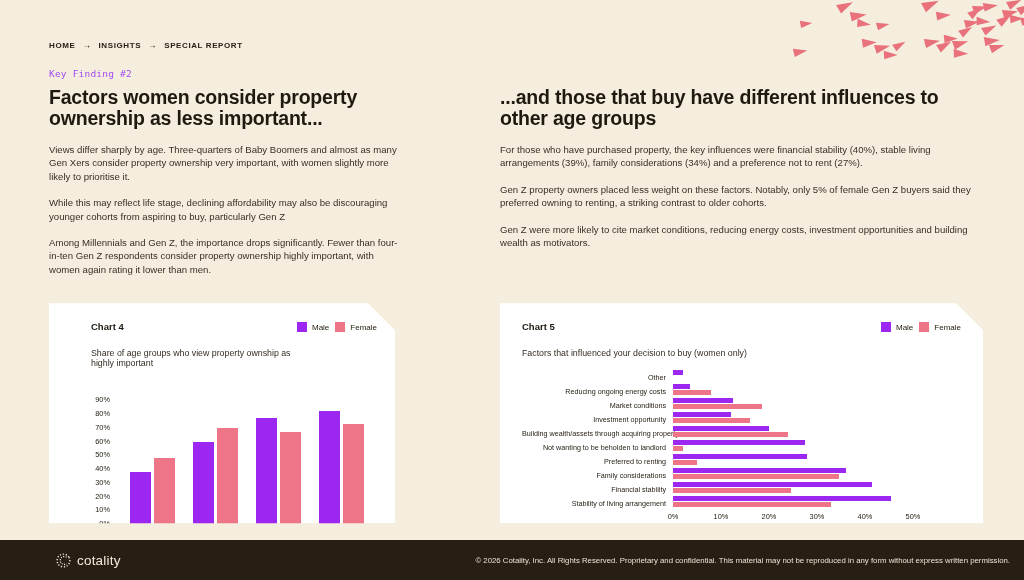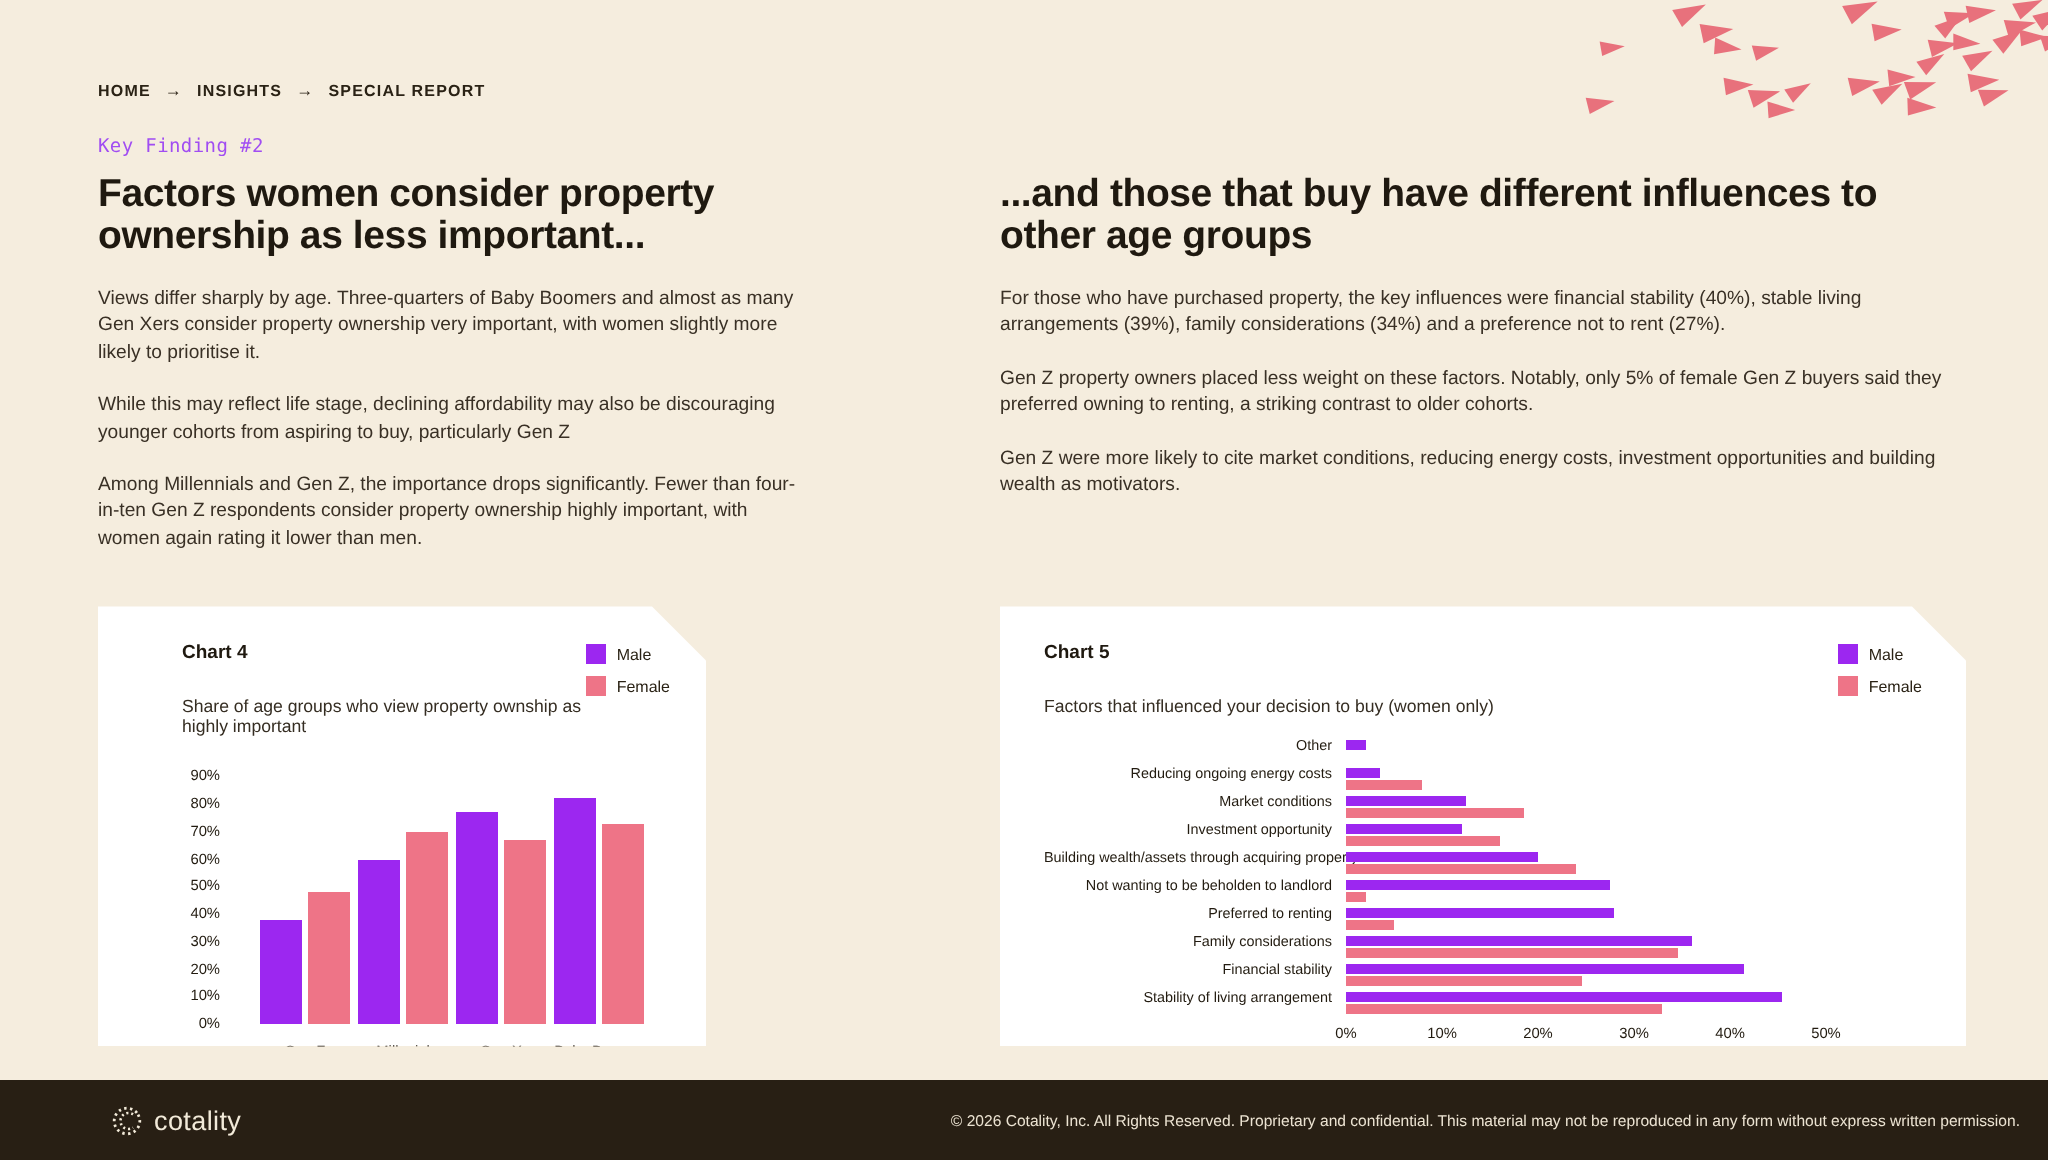--- a/index.html
+++ b/index.html
@@ -25,43 +25,43 @@
   .headline{font-size:19.5px;line-height:1.1;margin:0 0 13px;font-weight:700;
     letter-spacing:-.2px;color:#1f1910}
   .headline.left{max-width:310px}
   .headline.right{max-width:440px}
   .paras{font-size:9.6px;line-height:1.4;color:#393025}
   .paras p{margin:0 0 13px}
 
   .card{background:#ffffff;height:220px;box-sizing:border-box;margin-top:14px;
     clip-path:polygon(0 0, calc(100% - 27px) 0, 100% 27px, 100% 100%, 0 100%);
     align-self:start}
-  .card4{padding:18px 18px 0 42px;width:304px}
+  .card4{padding:18px 18px 0 42px;width:346px}
   .card5{padding:18px 22px 0 22px;width:483px}
   .card-head{display:flex;justify-content:space-between;align-items:flex-start}
   .chart-title{font-size:9.5px;font-weight:700;color:#1f1910}
   .chart-sub{font-size:8.8px;color:#352d22;margin-top:16px}
-  .legend{display:flex;flex-direction:column;gap:6px;padding-top:1px;flex-shrink:0}
+  .legend{display:flex;flex-direction:row;gap:6px;padding-top:1px;flex-shrink:0}
   .legend-item{display:flex;align-items:center;gap:5px;font-size:8px;color:#2a2215}
   .legend-swatch{width:10px;height:10px;display:inline-block}
 
   
-  .c4-body{display:flex;margin-top:20px}
+  .c4-body{display:flex;margin-top:32px}
   .c4-yaxis{position:relative;width:26px;height:124px;flex-shrink:0}
   .c4-ytick{position:absolute;right:7px;font-size:7.4px;color:#221b10;white-space:nowrap}
   .c4-plot{flex:1;height:124px;display:flex;justify-content:space-between;
     align-items:flex-end;padding:0 13px}
   .c4-group{display:flex;gap:3px;align-items:flex-end;height:100%}
   .c4-bar{width:21px}
   .c4-xlabels{display:flex;justify-content:space-between;padding:0 13px;margin-left:26px;margin-top:9px}
   .c4-xlabel{width:45px;text-align:center;font-size:7.4px;color:#221b10;white-space:nowrap}
 
   
   .c5-body{margin-top:10px}
-  .c5-row{display:flex;align-items:flex-start;height:14px}
+  .c5-row{display:flex;align-items:flex-end;height:14px}
   .c5-label{width:144px;text-align:right;padding-right:7px;font-size:7.2px;
     color:#221b10;flex-shrink:0;white-space:nowrap}
   .c5-track{flex:1;position:relative;height:14px}
   .c5-bar{position:absolute;left:0;height:4.6px}
   .c5-bar.s0{top:2.2px}
   .c5-bar.s1{top:7.8px}
   .c5-ticks{position:relative;height:14px;margin-left:151px;margin-top:2px}
   .c5-tick{position:absolute;transform:translateX(-50%);font-size:7.4px;color:#221b10;top:2px}
 
   .footer{height:40px;background:#281f14;display:flex;align-items:center;

